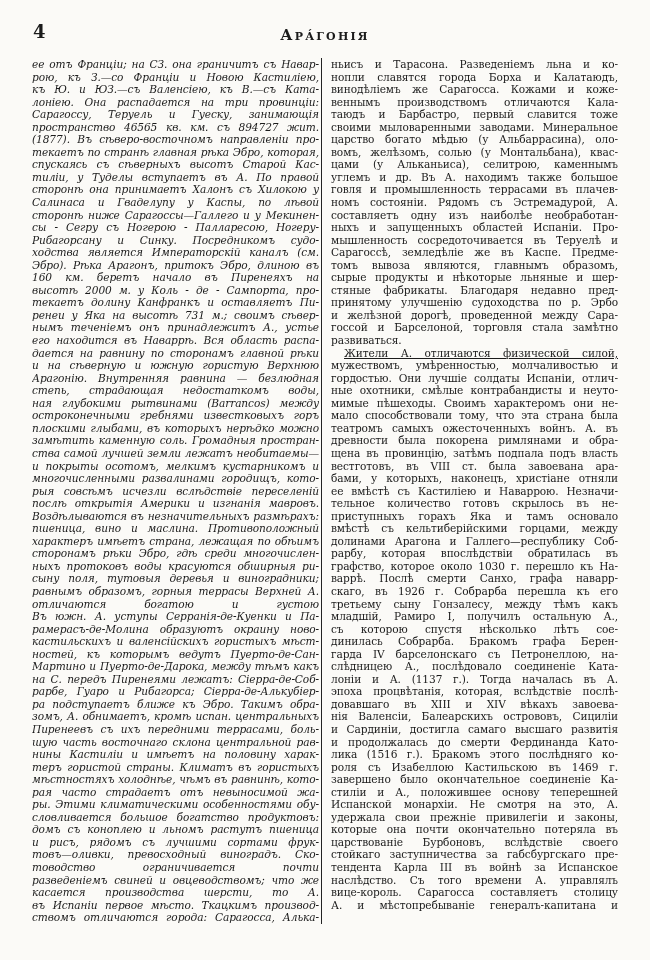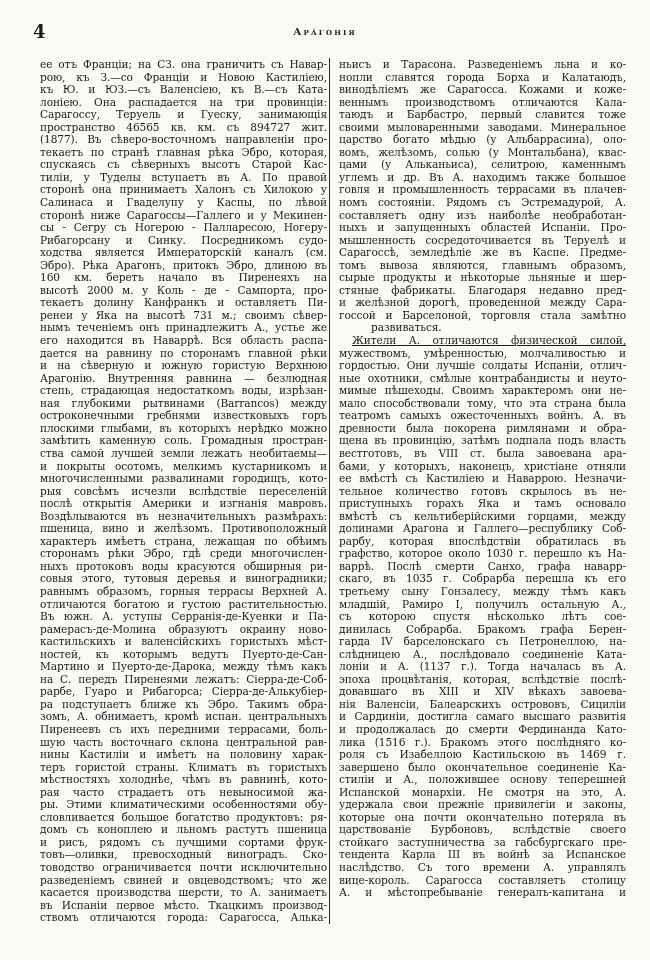--- a/index.html
+++ b/index.html
@@ -28,56 +28,56 @@
     letter-spacing: 0.5px;
   }
   .header-title {
     position: absolute;
     top: 26px;
     left: 0;
     width: 100%;
     text-align: center;
     font-variant: small-caps;
     font-weight: bold;
-    font-size: 10px;
+    font-size: 15px;
     letter-spacing: 2.2px;
   }
   .text-body {
     position: absolute;
     top: 58px;
     left: 0;
     width: 650px;
     display: flex;
     align-items: flex-start;
   }
   .col {
     width: 287px;
     font-size: 10.6px;
   }
-  .col-left { margin-left: 40px; }
+  .col-left { margin-left: 32px; font-style: italic; }
   .col-right { margin-left: 9px; }
   .divider {
     width: 1px;
     height: 866px;
     background: #232323;
     margin-left: 2px;
     flex: 0 0 1px;
   }
   .line {
     height: 12.55px;
     line-height: 12.55px;
     overflow: hidden;
     text-align: justify;
     text-align-last: justify;
     word-spacing: 0.2px;
     letter-spacing: -0.1px;
     white-space: normal;
   }
   .line.indent { text-indent: 13px; text-decoration: underline; }
-  .line.end { text-align-last: left; margin-left: 32px; }
+  .line.end { text-align-last: left; }
 </style>
 </head>
 <body style="background: rgb(251, 250, 247); color: rgb(27, 27, 27);">
 
 <div class="page">
   <div class="pagenum">4</div>
   <div class="header-title">Ара́гонія</div>
   <div class="text-body">
     <div class="col col-left">
         <div class="line">ее отъ Франціи; на СЗ. она граничитъ съ Навар-</div>
@@ -110,25 +110,25 @@
         <div class="line">ная глубокими рытвинами (Barrancos) между</div>
         <div class="line">остроконечными гребнями известковыхъ горъ</div>
         <div class="line">плоскими глыбами, въ которыхъ нерѣдко можно</div>
         <div class="line">замѣтить каменную соль. Громадныя простран-</div>
         <div class="line">ства самой лучшей земли лежатъ необитаемы—</div>
         <div class="line">и покрыты осотомъ, мелкимъ кустарникомъ и</div>
         <div class="line">многочисленными развалинами городищъ, кото-</div>
         <div class="line">рыя совсѣмъ исчезли вслѣдствіе переселеній</div>
         <div class="line">послѣ открытія Америки и изгнанія мавровъ.</div>
         <div class="line">Воздѣлываются въ незначительныхъ размѣрахъ:</div>
-        <div class="line">пшеница, вино и желѣзомъ. Противоположный</div>
+        <div class="line">пшеница, вино и маслина. Противоположный</div>
         <div class="line">характеръ имѣетъ страна, лежащая по обѣимъ</div>
         <div class="line">сторонамъ рѣки Эбро, гдѣ среди многочислен-</div>
         <div class="line">ныхъ протоковъ воды красуются обширныя ри-</div>
-        <div class="line">совыя этого, тутовыя деревья и виноградники;</div>
+        <div class="line">сыну поля, тутовыя деревья и виноградники;</div>
         <div class="line">равнымъ образомъ, горныя террасы Верхней А.</div>
         <div class="line">отличаются богатою и густою растительностью.</div>
         <div class="line">Въ южн. А. уступы Серранія-де-Куенки и Па-</div>
         <div class="line">рамерасъ-де-Молина образуютъ окраину ново-</div>
         <div class="line">кастильскихъ и валенсійскихъ гористыхъ мѣст-</div>
         <div class="line">ностей, къ которымъ ведутъ Пуерто-де-Сан-</div>
         <div class="line">Мартино и Пуерто-де-Дарока, между тѣмъ какъ</div>
         <div class="line">на С. передъ Пиренеями лежатъ: Сіерра-де-Соб-</div>
         <div class="line">рарбе, Гуаро и Рибагорса; Сіерра-де-Алькубіер-</div>
         <div class="line">ра подступаетъ ближе къ Эбро. Такимъ обра-</div>
@@ -164,20 +164,21 @@
         <div class="line">углемъ и др. Въ А. находимъ также большое</div>
         <div class="line">говля и промышленность террасами въ плачев-</div>
         <div class="line">номъ состояніи. Рядомъ съ Эстремадурой, А.</div>
         <div class="line">составляетъ одну изъ наиболѣе необработан-</div>
         <div class="line">ныхъ и запущенныхъ областей Испаніи. Про-</div>
         <div class="line">мышленность сосредоточивается въ Теруелѣ и</div>
         <div class="line">Сарагоссѣ, земледѣліе же въ Каспе. Предме-</div>
         <div class="line">томъ вывоза являются, главнымъ образомъ,</div>
         <div class="line">сырые продукты и нѣкоторые льняные и шер-</div>
         <div class="line">стяные фабрикаты. Благодаря недавно пред-</div>
+        <div class="line">принятому улучшенію судоходства по р. Эрбо</div>
         <div class="line">и желѣзной дорогѣ, проведенной между Сара-</div>
         <div class="line">госсой и Барселоной, торговля стала замѣтно</div>
         <div class="line end">развиваться.</div>
         <div class="line indent">Жители А. отличаются физической силой,</div>
         <div class="line">мужествомъ, умѣренностью, молчаливостью и</div>
         <div class="line">гордостью. Они лучшіе солдаты Испаніи, отлич-</div>
         <div class="line">ные охотники, смѣлые контрабандисты и неуто-</div>
         <div class="line">мимые пѣшеходы. Своимъ характеромъ они не-</div>
         <div class="line">мало способствовали тому, что эта страна была</div>
         <div class="line">театромъ самыхъ ожесточенныхъ войнъ. А. въ</div>
@@ -186,21 +187,21 @@
         <div class="line">вестготовъ, въ VIII ст. была завоевана ара-</div>
         <div class="line">бами, у которыхъ, наконецъ, христіане отняли</div>
         <div class="line">ее вмѣстѣ съ Кастиліею и Наваррою. Незначи-</div>
         <div class="line">тельное количество готовъ скрылось въ не-</div>
         <div class="line">приступныхъ горахъ Яка и тамъ основало</div>
         <div class="line">вмѣстѣ съ кельтиберійскими горцами, между</div>
         <div class="line">долинами Арагона и Галлего—республику Соб-</div>
         <div class="line">рарбу, которая впослѣдствіи обратилась въ</div>
         <div class="line">графство, которое около 1030 г. перешло къ На-</div>
         <div class="line">варрѣ. Послѣ смерти Санхо, графа наварр-</div>
-        <div class="line">скаго, въ 1035 г. Собрарба перешла къ его</div>
+        <div class="line">скаго, въ 1926 г. Собрарба перешла къ его</div>
         <div class="line">третьему сыну Гонзалесу, между тѣмъ какъ</div>
         <div class="line">младшій, Рамиро I, получилъ остальную А.,</div>
         <div class="line">съ которою спустя нѣсколько лѣтъ сое-</div>
         <div class="line">динилась Собрарба. Бракомъ графа Берен-</div>
         <div class="line">гарда IV барселонскаго съ Петронеллою, на-</div>
         <div class="line">слѣдницею А., послѣдовало соединеніе Ката-</div>
         <div class="line">лоніи и А. (1137 г.). Тогда началась въ А.</div>
         <div class="line">эпоха процвѣтанія, которая, вслѣдствіе послѣ-</div>
         <div class="line">довавшаго въ XIII и XIV вѣкахъ завоева-</div>
         <div class="line">нія Валенсіи, Балеарскихъ острововъ, Сициліи</div>

